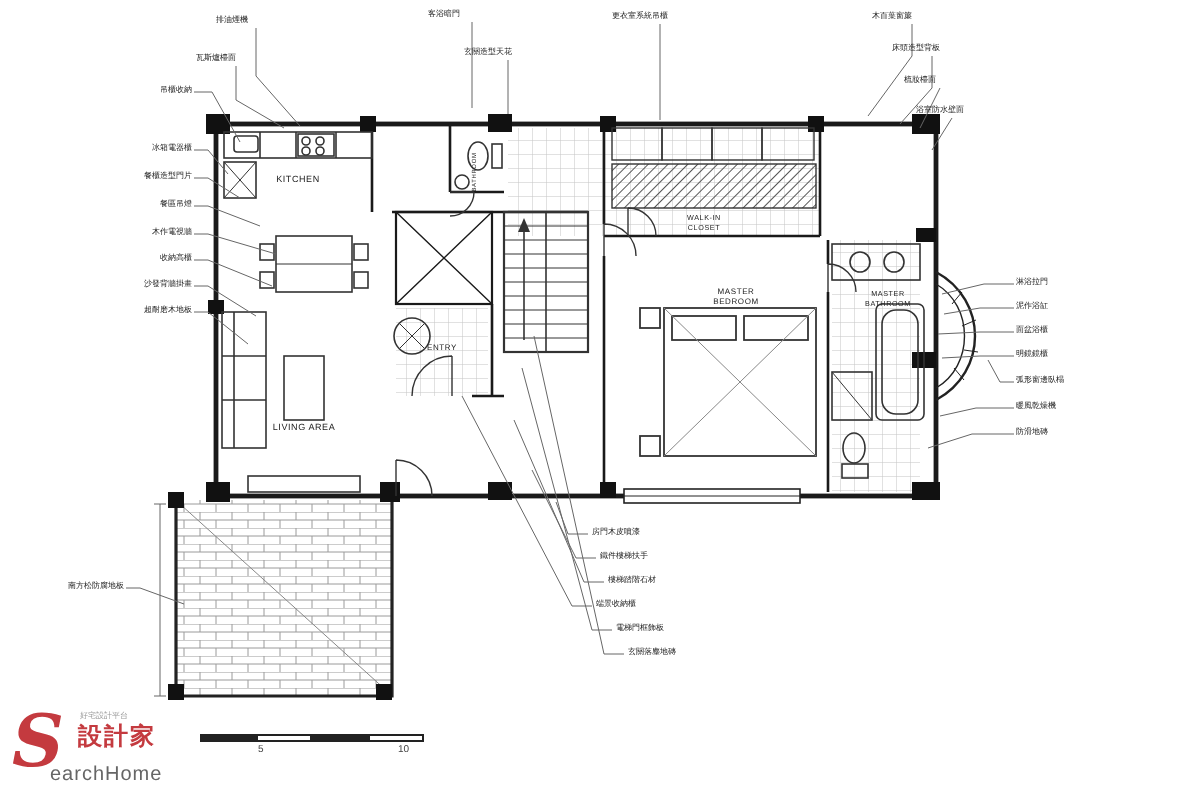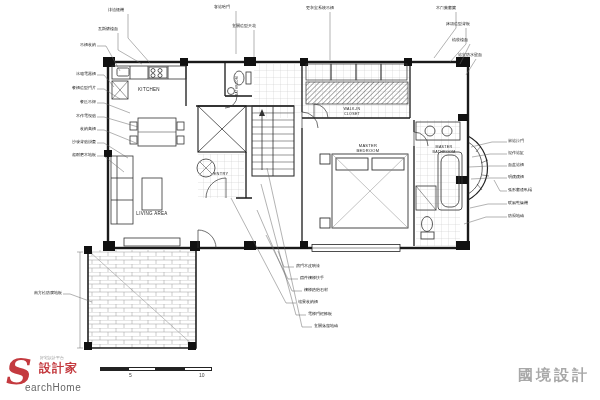--- a/index.html
+++ b/index.html
@@ -266,21 +266,20 @@
   <div class="co" style="left:300px;top:276px">鐵件樓梯扶手</div>
   <div class="co" style="left:304px;top:288px">樓梯踏階石材</div>
   <div class="co" style="left:298px;top:300px">端景收納櫃</div>
   <div class="co" style="left:308px;top:312px">電梯門框飾板</div>
   <div class="co" style="left:314px;top:324px">玄關落塵地磚</div>
 
   <div class="logo-s">S</div>
   <div class="logo-tag">好宅設計平台</div>
   <div class="logo-cn">設計家</div>
   <div class="logo-rest">earchHome</div>
-  <div class="watermark">國境設計</div>
 
   <div class="scalebar">
     <div class="seg b"></div>
     <div class="seg"></div>
     <div class="seg b"></div>
     <div class="seg"></div>
   </div>
   <div class="scalenum" style="left:129px;top:372px">5</div>
   <div class="scalenum" style="left:199px;top:372px">10</div>
 

